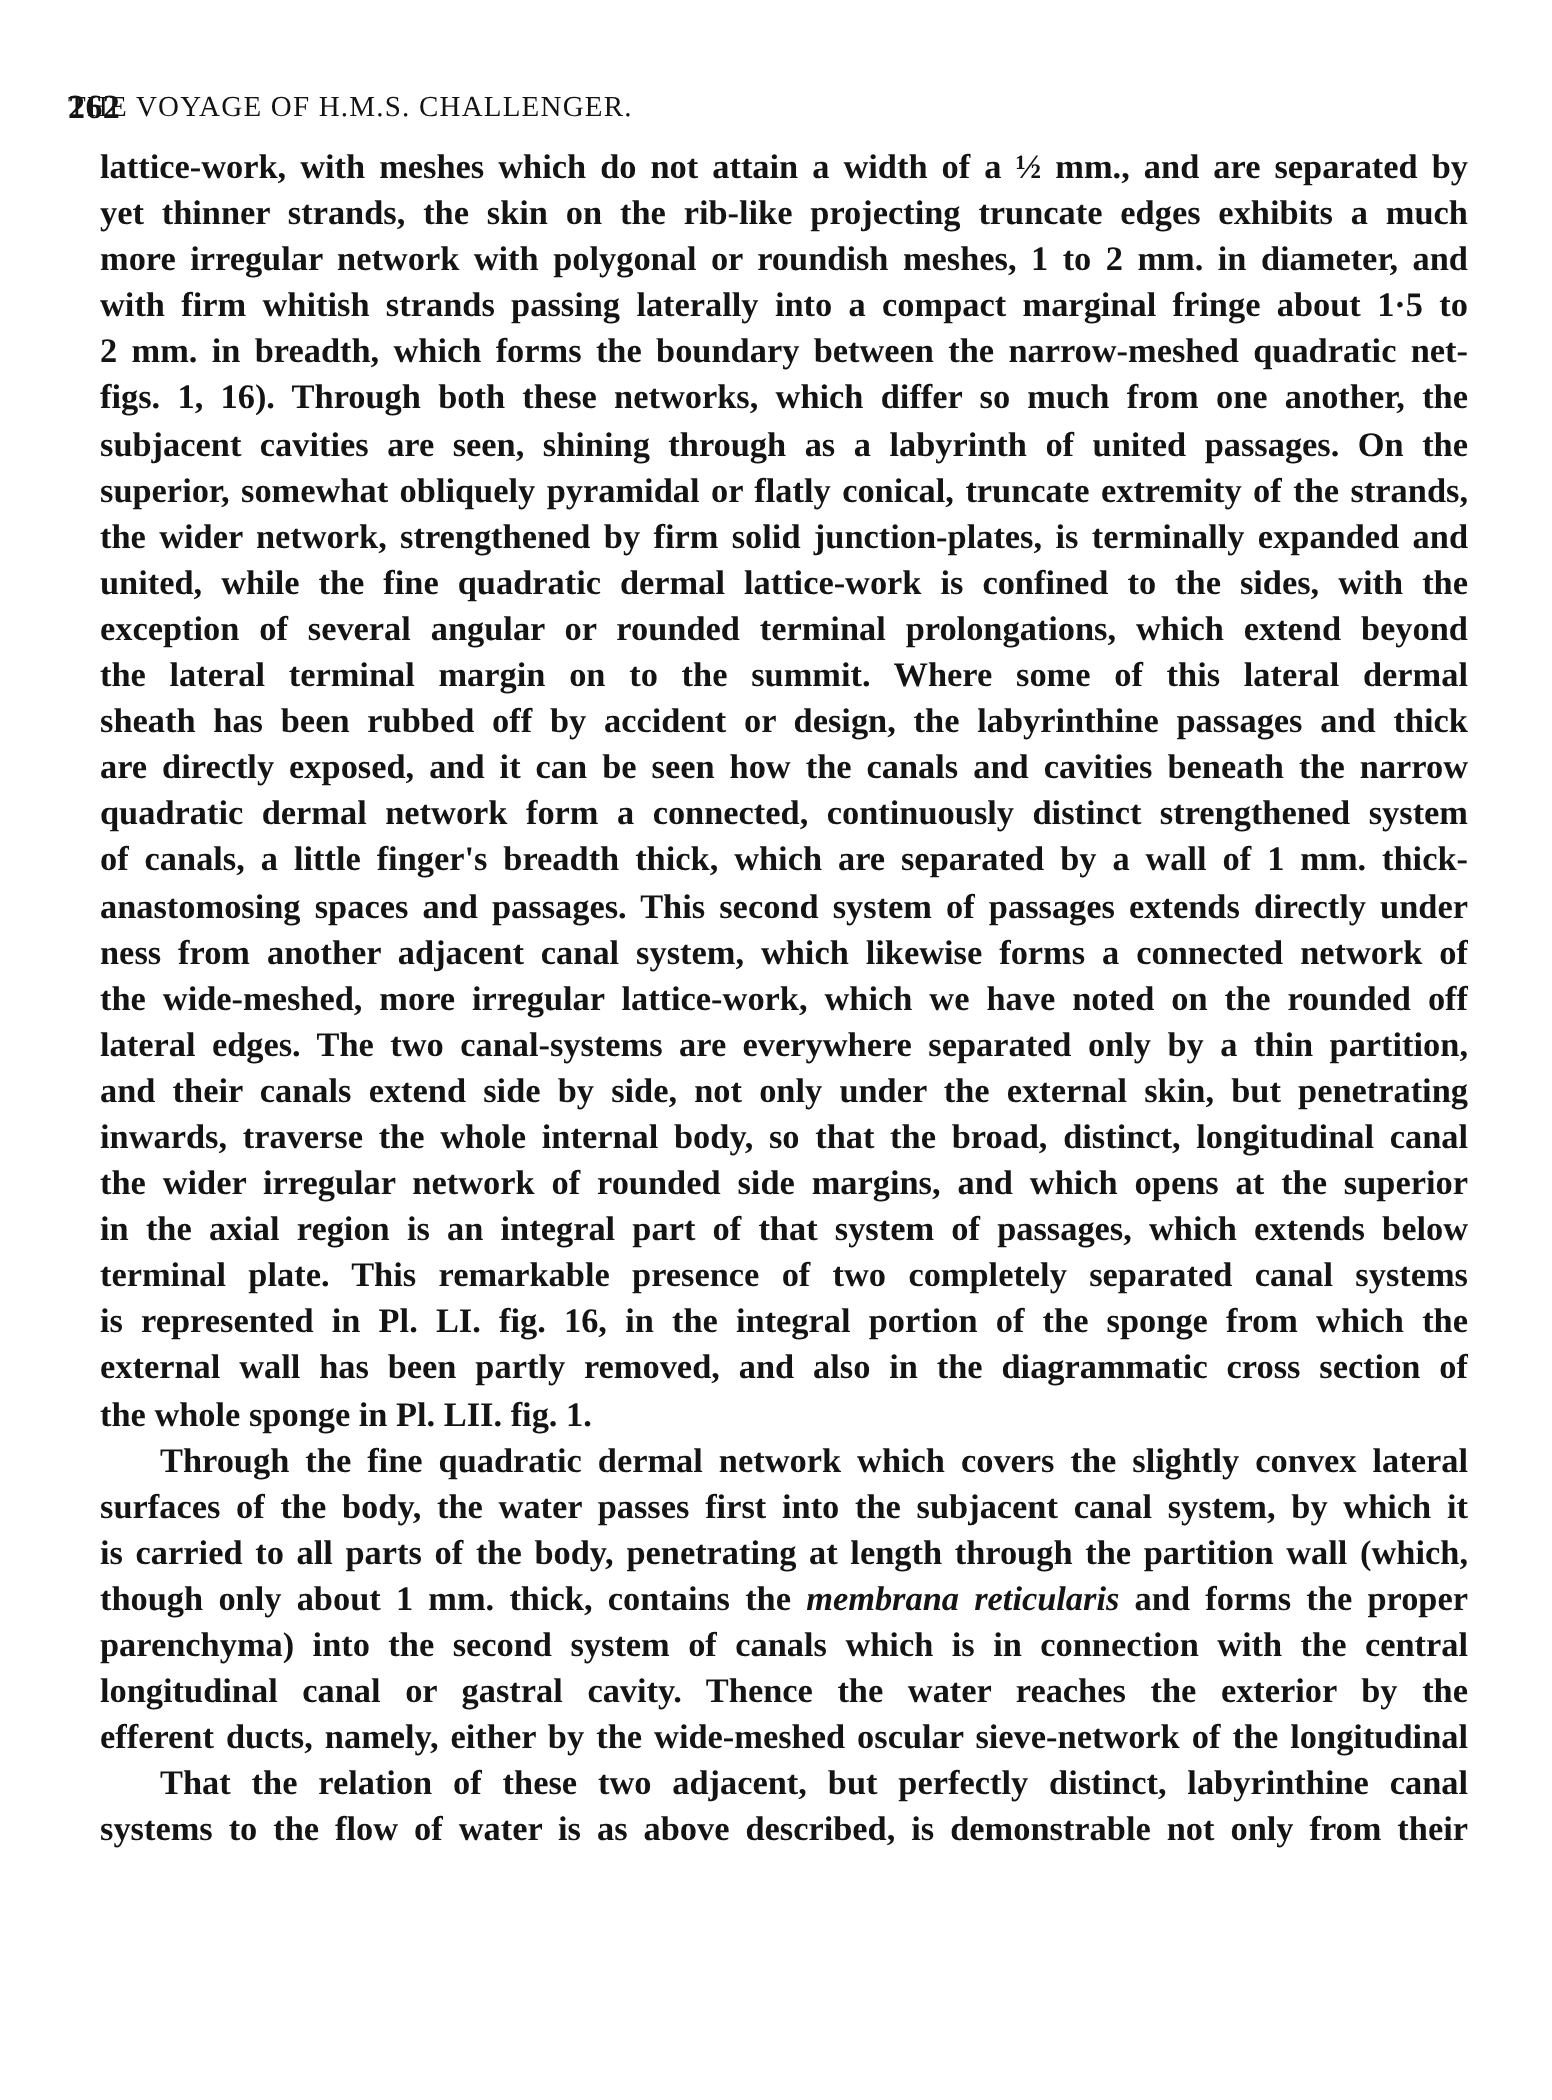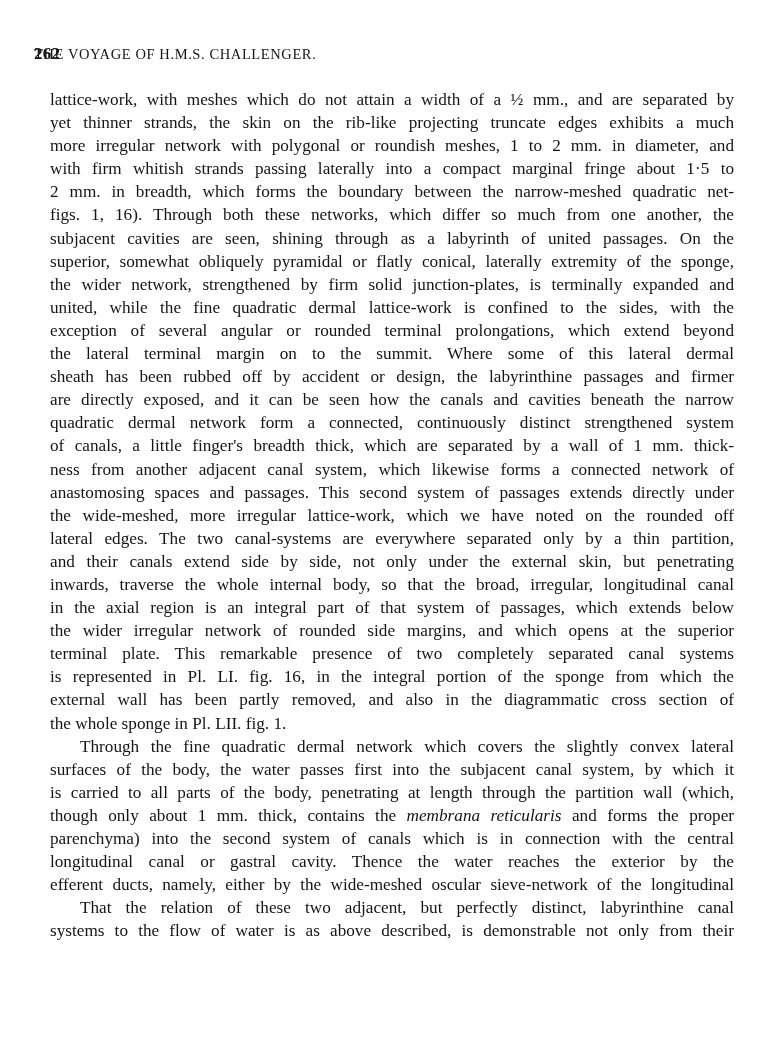--- a/index.html
+++ b/index.html
@@ -42,23 +42,24 @@
       position: absolute;
       left: 0;
       right: 0;
       top: 2px;
       font-family: "Liberation Serif", serif;
       font-size: 14.5px;
       letter-spacing: 0.6px;
     }
     .body-text {
       position: absolute;
-      top: 88px;
+      top: 72px;
       left: 50px;
       width: 684px;
+      font-weight: bold;
     }
     .line {
       display: block;
       height: 23.1px;
       line-height: 23.1px;
       font-family: "Liberation Serif", serif;
       font-size: 17.2px;
       text-align: justify;
       text-align-last: justify;
       white-space: nowrap;
@@ -86,37 +87,37 @@
   <div class="body-text">
 
     <div>
       <span class="line">lattice-work, with meshes which do not attain a width of a ½ mm., and are separated by</span>
       <span class="line">yet thinner strands, the skin on the rib-like projecting truncate edges exhibits a much</span>
       <span class="line">more irregular network with polygonal or roundish meshes, 1 to 2 mm. in diameter, and</span>
       <span class="line">with firm whitish strands passing laterally into a compact marginal fringe about 1·5 to</span>
       <span class="line">2 mm. in breadth, which forms the boundary between the narrow-meshed quadratic net-</span>
       <span class="line">figs. 1, 16).   Through both these networks, which differ so much from one another, the</span>
       <span class="line">subjacent cavities are seen, shining through as a labyrinth of united passages.   On the</span>
-      <span class="line">superior, somewhat obliquely pyramidal or flatly conical, laterally extremity of the sponge,</span>
+      <span class="line">superior, somewhat obliquely pyramidal or flatly conical, truncate extremity of the strands,</span>
       <span class="line">the wider network, strengthened by firm solid junction-plates, is terminally expanded and</span>
       <span class="line">united, while the fine quadratic dermal lattice-work is confined to the sides, with the</span>
       <span class="line">exception of several angular or rounded terminal prolongations, which extend beyond</span>
       <span class="line">the lateral terminal margin on to the summit.   Where some of this lateral dermal</span>
-      <span class="line">sheath has been rubbed off by accident or design, the labyrinthine passages and firmer</span>
+      <span class="line">sheath has been rubbed off by accident or design, the labyrinthine passages and thick</span>
       <span class="line">are directly exposed, and it can be seen how the canals and cavities beneath the narrow</span>
       <span class="line">quadratic dermal network form a connected, continuously distinct strengthened system</span>
       <span class="line">of canals, a little finger's breadth thick, which are separated by a wall of 1 mm. thick-</span>
+      <span class="line">anastomosing spaces and passages.   This second system of passages extends directly under</span>
       <span class="line">ness from another adjacent canal system, which likewise forms a connected network of</span>
-      <span class="line">anastomosing spaces and passages.   This second system of passages extends directly under</span>
       <span class="line">the wide-meshed, more irregular lattice-work, which we have noted on the rounded off</span>
       <span class="line">lateral edges.   The two canal-systems are everywhere separated only by a thin partition,</span>
       <span class="line">and their canals extend side by side, not only under the external skin, but penetrating</span>
-      <span class="line">inwards, traverse the whole internal body, so that the broad, irregular, longitudinal canal</span>
+      <span class="line">inwards, traverse the whole internal body, so that the broad, distinct, longitudinal canal</span>
+      <span class="line">the wider irregular network of rounded side margins, and which opens at the superior</span>
       <span class="line">in the axial region is an integral part of that system of passages, which extends below</span>
-      <span class="line">the wider irregular network of rounded side margins, and which opens at the superior</span>
       <span class="line">terminal plate.   This remarkable presence of two completely separated canal systems</span>
       <span class="line">is represented in Pl. LI. fig. 16, in the integral portion of the sponge from which the</span>
       <span class="line">external wall has been partly removed, and also in the diagrammatic cross section of</span>
       <span class="line last">the whole sponge in Pl. LII. fig. 1.</span>
     </div>
 
     <div>
       <span class="line indent">Through the fine quadratic dermal network which covers the slightly convex lateral</span>
       <span class="line">surfaces of the body, the water passes first into the subjacent canal system, by which it</span>
       <span class="line">is carried to all parts of the body, penetrating at length through the partition wall (which,</span>

